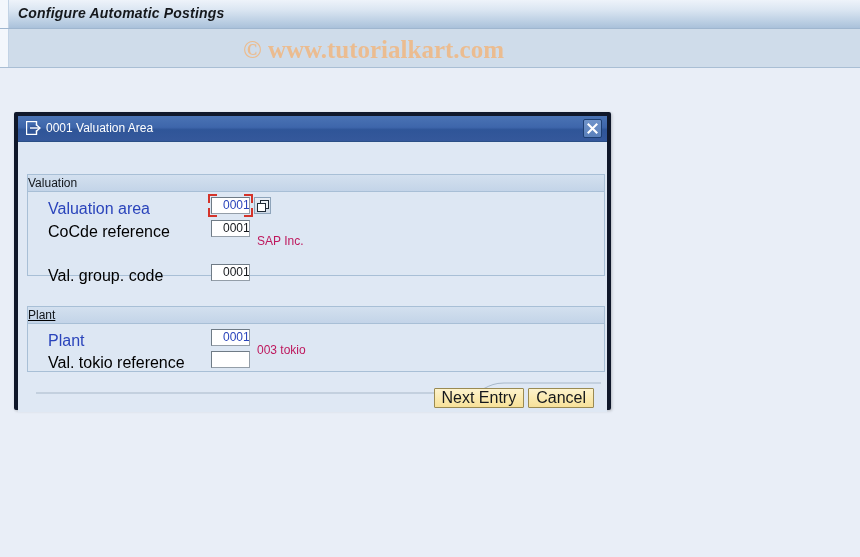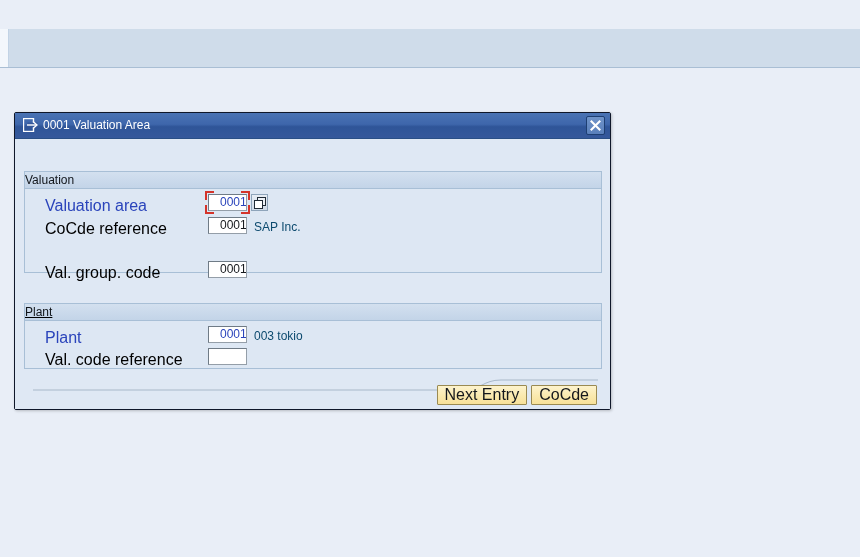--- a/index.html
+++ b/index.html
@@ -94,21 +94,21 @@
   }
 
   
   #dialog {
     position: absolute;
     left: 14px;
     top: 43px;          
     width: 597px;
     height: 298px;
     background: #dfe8f4;
-    border: 1px solid #0f172a;
+    border: 4px solid #0f172a;
     border-radius: 2px;
     box-sizing: border-box;
     box-shadow: 1px 1px 3px rgba(0,0,0,0.22);
   }
 
   #dialog-titlebar {
     position: relative;
     height: 26px;
     background: linear-gradient(to bottom, #4a73b4 0%, #3e66ab 45%, #2f5598 55%, #35589b 100%);
     border-bottom: 1px solid #2a4f86;
@@ -209,23 +209,23 @@
     padding: 0 11px;
     line-height: 15px;
     white-space: nowrap;
     overflow: hidden;
   }
   .field-input.key { color: #2a44bb; }
 
   .field-desc {
     position: absolute;
     left: 229px;
-    top: 3px;
-    font-size: 12px;
-    color: #0c4a6e;
+    top: 14px;
+    font-size: 12px;
+    color: #be185d;
     white-space: nowrap;
   }
 
   
   .focus-frame {
     position: absolute;
     left: 180px;
     top: -3px;
     width: 45px;
     height: 23px;
@@ -284,24 +284,29 @@
     line-height: 18px;
     white-space: nowrap;
     cursor: pointer;
   }
 </style>
 </head>
 <body>
 
 <div id="screen">
 
+  <div id="app-titlebar">
+    <div class="edge-left"></div>
+    <div id="app-title-text">Configure Automatic Postings</div>
+  </div>
 
   <div id="app-toolbar">
     <div class="edge-left"></div>
   </div>
+  <div id="watermark">© www.tutorialkart.com</div>
 
   <div id="work-area">
 
     <div id="dialog">
 
       <div id="dialog-titlebar">
         <span id="dialog-icon">
           <svg width="15" height="14" viewBox="0 0 15 14">
             <rect x="0.5" y="0.5" width="10" height="13" fill="none" stroke="#ffffff" stroke-width="1.4"></rect>
             <rect x="4.5" y="4.5" width="10" height="5" fill="#35589b"></rect>
@@ -359,35 +364,35 @@
           <div class="panel-header">Plant</div>
           <div class="panel-body">
 
             <div class="form-row" style="top:5px;">
               <span class="field-label key">Plant</span>
               <div class="field-input key">0001</div>
               <span class="field-desc">003 tokio</span>
             </div>
 
             <div class="form-row" style="top:27px;">
-              <span class="field-label">Val. code reference</span>
+              <span class="field-label">Val. tokio reference</span>
               <div class="field-input"></div>
             </div>
 
           </div>
         </div>
 
         <div id="footer-sep">
           <svg width="565" height="14" viewBox="0 0 565 14" preserveAspectRatio="none">
             <path d="M0 12 L430 12 C448 12 450 2 468 2 L565 2" fill="none" stroke="#a8b8c9" stroke-width="1"></path>
           </svg>
         </div>
 
         <div id="btn-bar">
           <button class="sap-btn">Next Entry</button>
-          <button class="sap-btn">CoCde</button>
+          <button class="sap-btn">Cancel</button>
         </div>
 
       </div>
     </div>
 
   </div>
 </div>
 
 </body></html>

